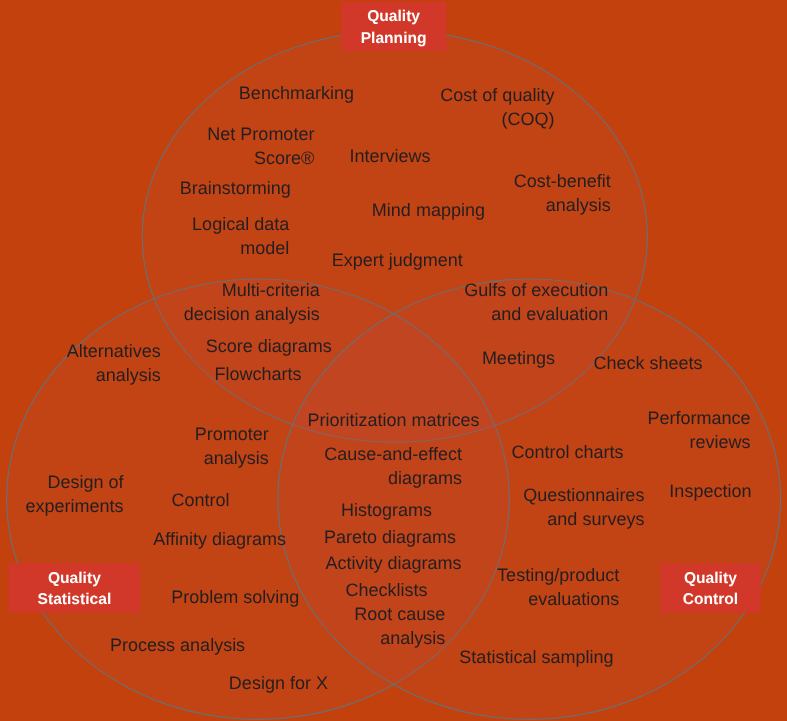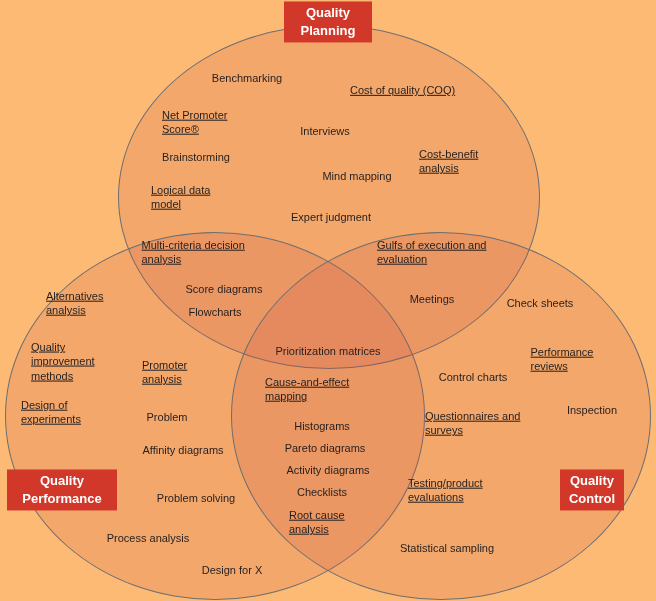--- a/index.html
+++ b/index.html
@@ -1,51 +1,51 @@
 <!DOCTYPE html>
 <html><head>
 <meta charset="utf-8">
 <style>
   * { margin:0; padding:0; box-sizing:border-box; }
   html,body { background:#ffffff; }
   body { font-family:"Liberation Sans", sans-serif; }
   .stage {
     position:relative; width:656px; height:601px;
-    background:#fdba74; overflow:hidden;
+    background:#c2410c; overflow:hidden;
   }
   .circle {
     position:absolute; border-radius:50%;
     background:rgba(198,76,66,0.17);
     border:1.5px solid #6d6e71;
   }
   .item {
     position:absolute; transform:translate(-50%,-50%);
-    font-size:11px; color:#231f20; line-height:1.3;
-    text-align:left; white-space:nowrap;
+    font-size:15px; color:#231f20; line-height:1.3;
+    text-align:right; white-space:nowrap;
   }
-  .item.wrap { white-space:normal;text-decoration:underline; }
+  .item.wrap { white-space:normal; }
   .tag {
     position:absolute; transform:translate(-50%,-50%);
     background:#d2382a; color:#ffffff; font-weight:bold;
     font-size:13px; line-height:1.35; text-align:center;
     padding:3px 6px;
   }
 </style>
 </head>
 <body>
 
 <div class="stage">
 
   <div class="circle" style="left:118px;top:25px;width:422px;height:344px"></div>
   <div class="circle" style="left:5px;top:232px;width:420px;height:368px"></div>
   <div class="circle" style="left:231px;top:232px;width:420px;height:368px"></div>
 
   <div class="tag" style="left:328px;top:22px;width:88px">Quality Planning</div>
-  <div class="tag" style="left:62px;top:490px;width:110px">Quality Performance</div>
-  <div class="tag" style="left:592px;top:490px;width:64px">Quality Control</div>
+  <div class="tag" style="left:62px;top:490px;width:110px">Quality Statistical</div>
+  <div class="tag" style="left:592px;top:490px;width:84px">Quality Control</div>
 
   <div class="item" style="left:247px;top:78px">Benchmarking</div>
   <div class="item wrap" style="left:406px;top:90px;width:112px">Cost of quality (COQ)</div>
   <div class="item wrap" style="left:212px;top:122px;width:100px">Net Promoter Score®</div>
   <div class="item" style="left:325px;top:131px">Interviews</div>
   <div class="item" style="left:196px;top:157px">Brainstorming</div>
   <div class="item" style="left:357px;top:176px">Mind mapping</div>
   <div class="item wrap" style="left:196px;top:197px;width:90px">Logical data model</div>
   <div class="item wrap" style="left:464px;top:161px;width:90px">Cost-benefit analysis</div>
   <div class="item" style="left:331px;top:217px">Expert judgment</div>
@@ -53,30 +53,29 @@
   <div class="item wrap" style="left:204px;top:252px;width:125px">Multi-criteria decision analysis</div>
   <div class="item" style="left:224px;top:289px">Score diagrams</div>
   <div class="item" style="left:215px;top:312px">Flowcharts</div>
 
   <div class="item wrap" style="left:442px;top:252px;width:130px">Gulfs of execution and evaluation</div>
   <div class="item" style="left:432px;top:299px">Meetings</div>
 
   <div class="item" style="left:328px;top:351px">Prioritization matrices</div>
 
   <div class="item wrap" style="left:90px;top:303px;width:88px">Alternatives analysis</div>
-  <div class="item wrap" style="left:77px;top:361px;width:92px">Quality improvement methods</div>
   <div class="item wrap" style="left:62px;top:412px;width:82px">Design of experiments</div>
   <div class="item wrap" style="left:183px;top:372px;width:82px">Promoter analysis</div>
-  <div class="item" style="left:167px;top:417px">Problem</div>
+  <div class="item" style="left:167px;top:417px">Control</div>
   <div class="item" style="left:183px;top:450px">Affinity diagrams</div>
   <div class="item" style="left:196px;top:498px">Problem solving</div>
   <div class="item" style="left:148px;top:538px">Process analysis</div>
   <div class="item" style="left:232px;top:570px">Design for X</div>
 
-  <div class="item wrap" style="left:325px;top:389px;width:120px">Cause-and-effect mapping</div>
+  <div class="item wrap" style="left:325px;top:389px;width:120px">Cause-and-effect diagrams</div>
   <div class="item" style="left:322px;top:426px">Histograms</div>
   <div class="item" style="left:325px;top:448px">Pareto diagrams</div>
   <div class="item" style="left:328px;top:470px">Activity diagrams</div>
   <div class="item" style="left:322px;top:492px">Checklists</div>
   <div class="item wrap" style="left:330px;top:522px;width:82px">Root cause analysis</div>
 
   <div class="item" style="left:540px;top:303px">Check sheets</div>
   <div class="item wrap" style="left:578px;top:359px;width:95px">Performance reviews</div>
   <div class="item" style="left:592px;top:410px">Inspection</div>
   <div class="item" style="left:473px;top:377px">Control charts</div>

